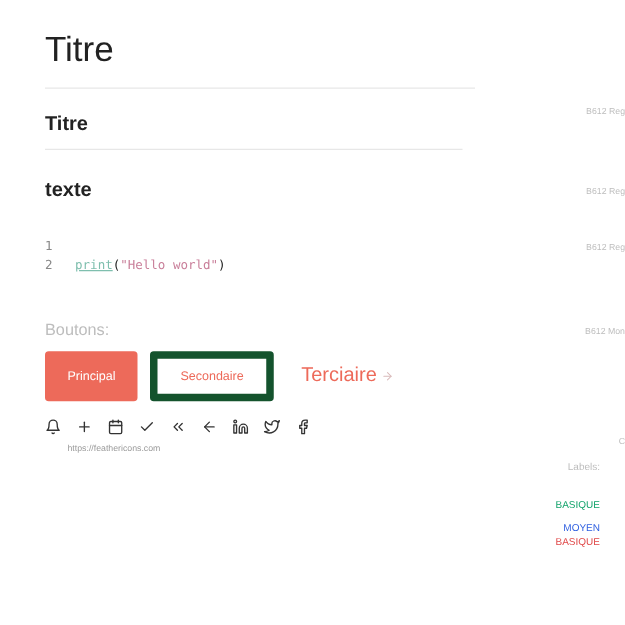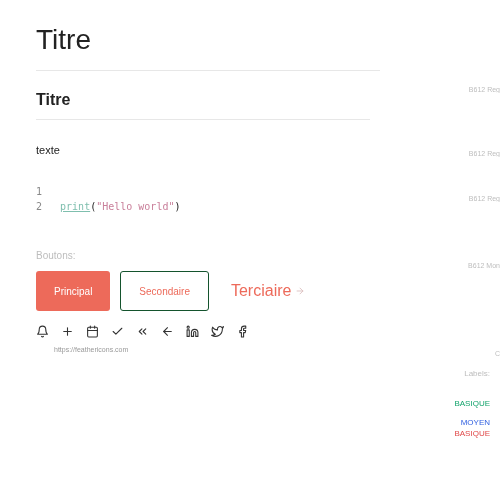--- a/index.html
+++ b/index.html
@@ -33,37 +33,37 @@
     font-size: 16px;
     font-weight: 700;
     margin: 0 0 10px 0;
   }
   .rule-short {
     border: none;
     border-top: 1px solid #e7e7e7;
     margin: 0 130px 24px 0;
   }
   .body-text {
-    font-size: 11px;
-    font-weight: 400;
+    font-size: 16px;
+    font-weight: 700;
     color: #222;
     margin: 0 0 28px 0;
   }
   .code {
     font-family: "Consolas", "Menlo", monospace;
     font-size: 10px;
     line-height: 1.5;
     margin-bottom: 36px;
   }
   .code .ln { color: #888; display:inline-block; width: 12px; }
   .code .fn { color: #7fbfae; text-decoration: underline; }
   .code .bracket { color: #222; }
   .code .str { color: #c97f9a; }
   .section-label {
-    font-size: 10px;
+    font-size: 13px;
     color: #bdbdbd;
     margin: 0 0 10px 0;
   }
   .btn-row {
     display: flex;
     align-items: center;
     gap: 10px;
     margin-bottom: 14px;
   }
   .btn {
@@ -78,21 +78,21 @@
     user-select: none;
     box-sizing: border-box;
   }
   .btn-primary {
     background: #ed6a5a;
     color: #ffffff;
   }
   .btn-secondary {
     background: #ffffff;
     color: #ed6a5a;
-    border: 1px solid #14532d;
+    border: 6px solid #14532d;
   }
   .btn-tertiary {
     background: transparent;
     color: #ed6a5a;
     padding: 0 6px;
     display: inline-flex;
     align-items: center;
     gap: 4px;
     margin-left: 6px;
   }
@@ -124,21 +124,21 @@
     right: 0;
     font-size: 7px;
     color: #bdbdbd;
     white-space: nowrap;
     overflow: hidden;
   }
 
   
   .labels-block {
     position: absolute;
-    right: 10px;
+    right: 20px;
     bottom: 60px;
     font-size: 8px;
   }
   .labels-title {
     color: #bdbdbd;
     margin-bottom: 6px;
     text-align: right;
   }
   .label-pill {
     display: block;

